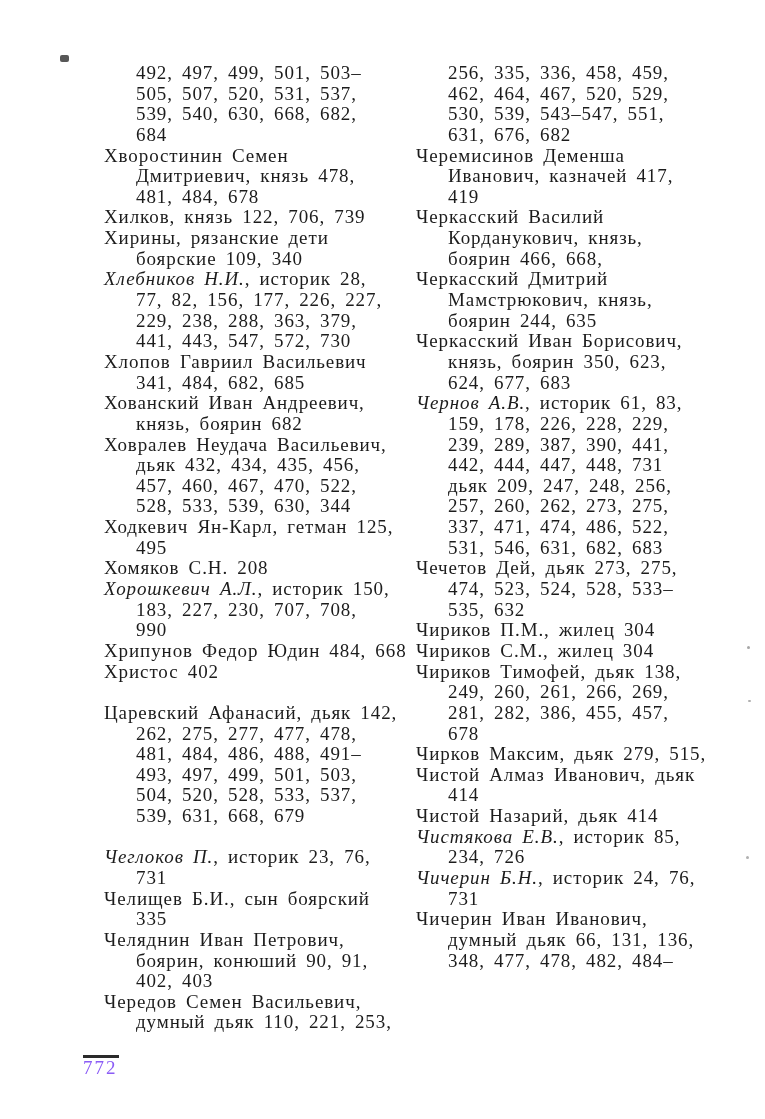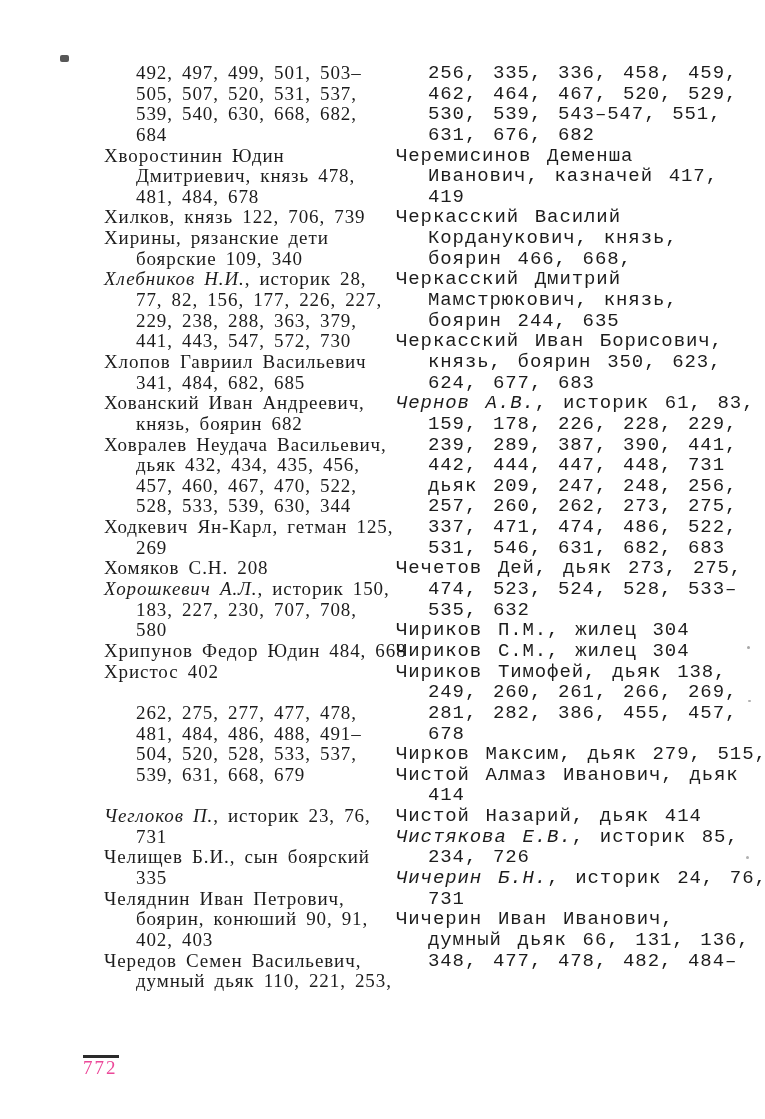--- a/index.html
+++ b/index.html
@@ -17,21 +17,21 @@
   }
   .page {
     position: absolute;
     inset: 0;
   }
   .col {
     position: absolute;
     top: 63px;
   }
   .col-left  { left: 104px;  width: 312px; }
-  .col-right { left: 396px; width: 330px; font-family: Liberation Mono, monospace; }
+  .col-right { left: 416px; width: 330px; }
   .line {
     font-size: 19px;
     line-height: 20.65px;
     height: 20.65px;
     white-space: nowrap;
     letter-spacing: 0.9px;
     word-spacing: 3.5px;
   }
   .cont { padding-left: 32px; }
   .gap  { height: 20.65px; }
@@ -44,21 +44,21 @@
     height: 2.5px;
     background: #2a2a2a;
   }
   .folio {
     position: absolute;
     left: 83px;
     top: 1057px;
     font-size: 19px;
     line-height: 22px;
     letter-spacing: 2px;
-    color: #ec4899;
+    color: #8b5cf6;
   }
   .speck {
     position: absolute;
     background: #3a3a3a;
     border-radius: 2px;
   }
   .speck-a { left: 60px; top: 55px; width: 9px; height: 7px; opacity: .85; }
   .speck-b { left: 747px; top: 646px; width: 3px; height: 3px; opacity: .45; }
   .speck-c { left: 748px; top: 700px; width: 3px; height: 2px; opacity: .4; }
   .speck-d { left: 746px; top: 856px; width: 3px; height: 3px; opacity: .4; }
@@ -71,49 +71,51 @@
   <div class="speck speck-a"></div>
   <div class="speck speck-b"></div>
   <div class="speck speck-c"></div>
   <div class="speck speck-d"></div>
 
   <div class="col col-left">
       <div class="line cont"><span>492, 497, 499, 501, 503–</span></div>
       <div class="line cont"><span>505, 507, 520, 531, 537,</span></div>
       <div class="line cont"><span>539, 540, 630, 668, 682,</span></div>
       <div class="line cont"><span>684</span></div>
-      <div class="line"><span>Хворостинин Юдин</span></div>
+      <div class="line"><span>Хворостинин Семен</span></div>
       <div class="line cont"><span>Дмитриевич, князь 478,</span></div>
       <div class="line cont"><span>481, 484, 678</span></div>
       <div class="line"><span>Хилков, князь 122, 706, 739</span></div>
       <div class="line"><span>Хирины, рязанские дети</span></div>
       <div class="line cont"><span>боярские 109, 340</span></div>
       <div class="line"><span class="it">Хлебников Н.И.</span><span>, историк 28,</span></div>
       <div class="line cont"><span>77, 82, 156, 177, 226, 227,</span></div>
       <div class="line cont"><span>229, 238, 288, 363, 379,</span></div>
       <div class="line cont"><span>441, 443, 547, 572, 730</span></div>
       <div class="line"><span>Хлопов Гавриил Васильевич</span></div>
       <div class="line cont"><span>341, 484, 682, 685</span></div>
       <div class="line"><span>Хованский Иван Андреевич,</span></div>
       <div class="line cont"><span>князь, боярин 682</span></div>
       <div class="line"><span>Ховралев Неудача Васильевич,</span></div>
       <div class="line cont"><span>дьяк 432, 434, 435, 456,</span></div>
       <div class="line cont"><span>457, 460, 467, 470, 522,</span></div>
       <div class="line cont"><span>528, 533, 539, 630, 344</span></div>
       <div class="line"><span>Ходкевич Ян-Карл, гетман 125,</span></div>
-      <div class="line cont"><span>269</span></div>
+      <div class="line cont"><span>495</span></div>
       <div class="line"><span>Хомяков С.Н. 208</span></div>
       <div class="line"><span class="it">Хорошкевич А.Л.</span><span>, историк 150,</span></div>
       <div class="line cont"><span>183, 227, 230, 707, 708,</span></div>
-      <div class="line cont"><span>580</span></div>
+      <div class="line cont"><span>990</span></div>
       <div class="line"><span>Хрипунов Федор Юдин 484, 668</span></div>
       <div class="line"><span>Христос 402</span></div>
       <div class="gap"></div>
+      <div class="line"><span>Царевский Афанасий, дьяк 142,</span></div>
       <div class="line cont"><span>262, 275, 277, 477, 478,</span></div>
       <div class="line cont"><span>481, 484, 486, 488, 491–</span></div>
+      <div class="line cont"><span>493, 497, 499, 501, 503,</span></div>
       <div class="line cont"><span>504, 520, 528, 533, 537,</span></div>
       <div class="line cont"><span>539, 631, 668, 679</span></div>
       <div class="gap"></div>
       <div class="line"><span class="it">Чеглоков П.</span><span>, историк 23, 76,</span></div>
       <div class="line cont"><span>731</span></div>
       <div class="line"><span>Челищев Б.И., сын боярский</span></div>
       <div class="line cont"><span>335</span></div>
       <div class="line"><span>Челяднин Иван Петрович,</span></div>
       <div class="line cont"><span>боярин, конюший 90, 91,</span></div>
       <div class="line cont"><span>402, 403</span></div>

